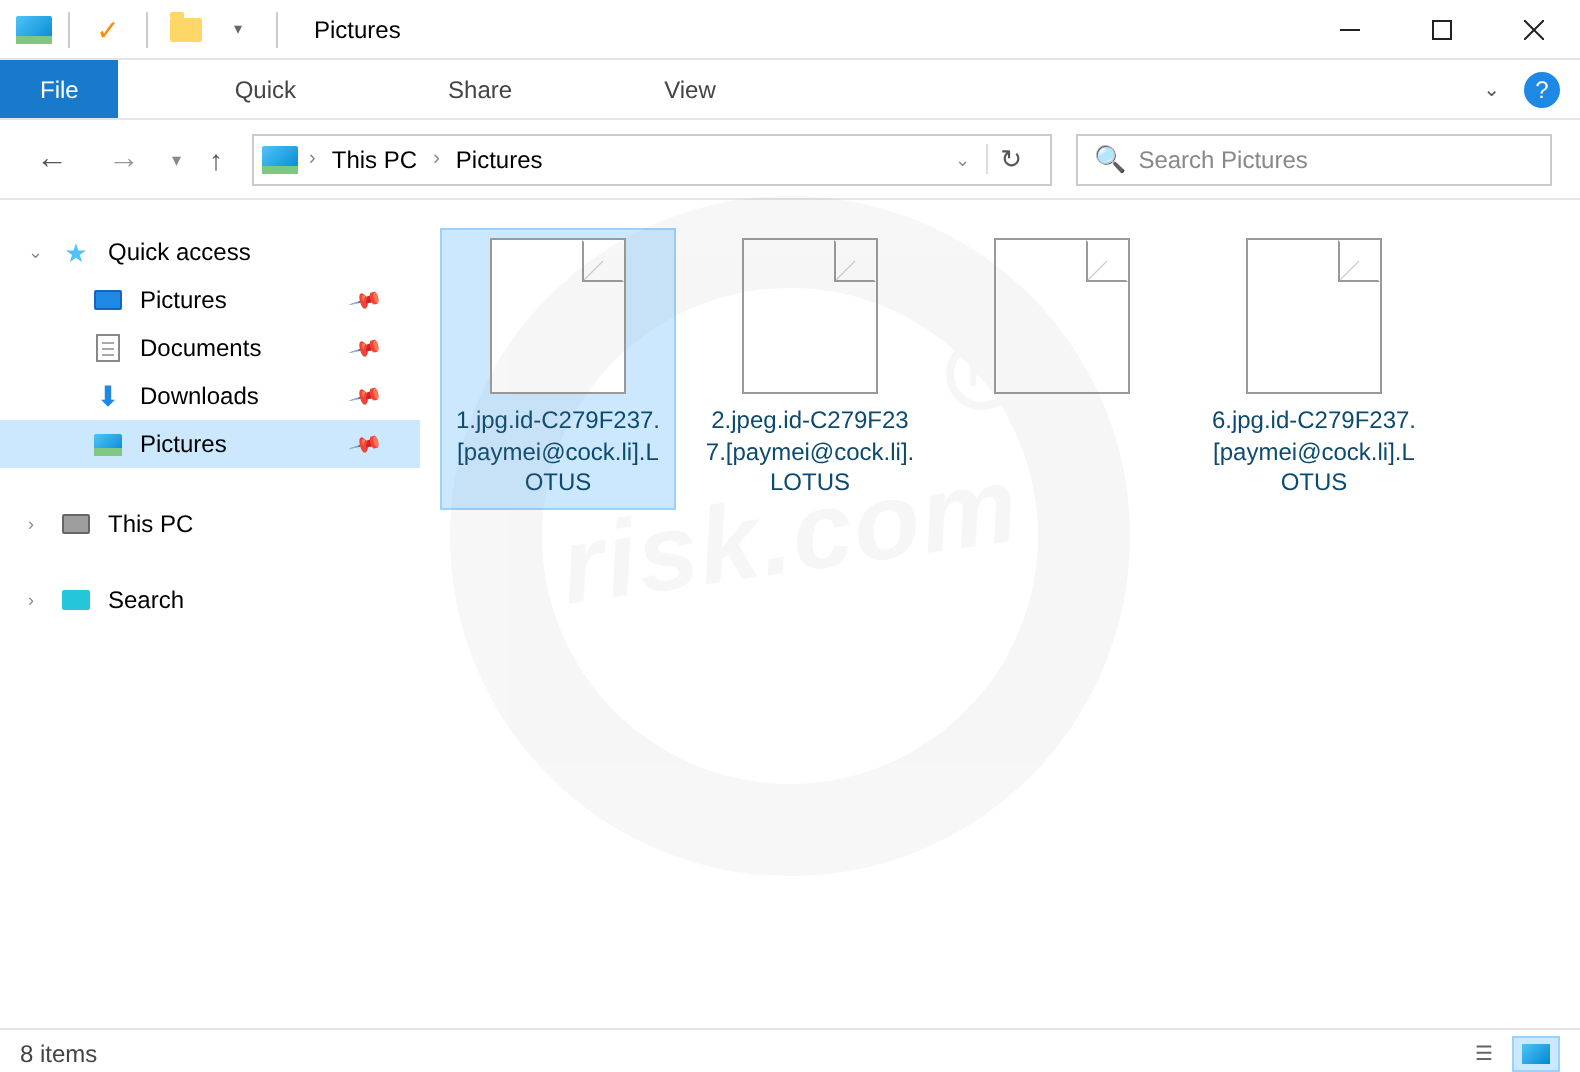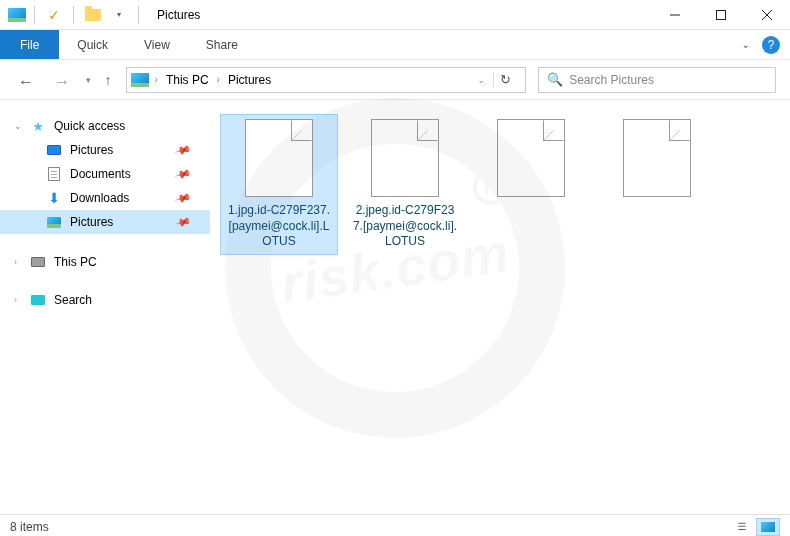--- a/index.html
+++ b/index.html
@@ -14,21 +14,21 @@
 .qat-btn { width: 22px; height: 22px; display: flex; align-items: center; justify-content: center; cursor: pointer; }
 .check-icon { color: #ff8c00; font-size: 14px; }
 .dropdown-arrow { color: #666; font-size: 8px; }
 .folder-mini { width: 16px; height: 12px; background: #ffd766; border-radius: 1px; position: relative; }
 .folder-mini::before { content: ""; position: absolute; top: -3px; left: 0; width: 7px; height: 3px; background: #ffd766; border-radius: 1px 1px 0 0; }
 .title-text { margin-left: 10px; font-size: 12px; color: #000; }
 .win-controls { position: absolute; right: 0; top: 0; display: flex; height: 30px; }
 .win-btn { width: 46px; display: flex; align-items: center; justify-content: center; cursor: pointer; font-size: 14px; color: #222; }
 
 
-.ribbon { height: 30px; display: flex; align-items: stretch; background: #fff; border-bottom: 1px solid #e5e5e5; }
+.ribbon { height: 30px; display: flex; align-items: stretch; background: #fff; border-bottom: 1px solid #e5e5e5; gap: 40px; }
 .file-tab { background: #1979ca; color: #fff; padding: 0 20px; display: flex; align-items: center; font-size: 12px; cursor: pointer; }
 .tab { padding: 0 18px; display: flex; align-items: center; font-size: 12px; color: #444; cursor: pointer; }
 .ribbon-right { margin-left: auto; display: flex; align-items: center; padding-right: 10px; gap: 12px; }
 .caret-btn { color: #555; font-size: 10px; cursor: pointer; }
 .help-btn { width: 18px; height: 18px; border-radius: 50%; background: #1e88e5; color: #fff; display: flex; align-items: center; justify-content: center; font-size: 12px; cursor: pointer; }
 
 
 .navbar { height: 40px; display: flex; align-items: center; padding: 0 14px; gap: 12px; border-bottom: 1px solid #e5e5e5; }
 .nav-arrow { color: #999; font-size: 16px; cursor: pointer; padding: 2px 4px; }
 .nav-arrow.enabled { color: #555; }
@@ -132,22 +132,22 @@
           <line x1="0" y1="0" x2="10" y2="10" stroke="#222" stroke-width="1"></line>
           <line x1="10" y1="0" x2="0" y2="10" stroke="#222" stroke-width="1"></line>
         </svg>
       </div>
   </div>
 </div>
 
 <div class="ribbon">
   <div class="file-tab">File</div>
   <div class="tab">Quick</div>
+  <div class="tab">Share</div>
   <div class="tab">View</div>
-  <div class="tab">Share</div>
   <div class="ribbon-right">
     <span class="caret-btn">⌄</span>
     <span class="help-btn">?</span>
   </div>
 </div>
 
 <div class="navbar">
   <span class="nav-arrow enabled">←</span>
   <span class="nav-arrow">→</span>
   <span class="recent-caret">▾</span>
@@ -235,20 +235,21 @@
     </div>
     <div class="file-item">
       <div class="file-icon"></div>
       <div class="file-label">2.jpeg.id-C279F237.[paymei@cock.li].LOTUS</div>
     </div>
     <div class="file-item">
       <div class="file-icon"></div>
     </div>
     <div class="file-item">
       <div class="file-icon"></div>
+      <div class="file-label">6.jpg.id-C279F237.[paymei@cock.li].LOTUS</div>
     </div>
   </div>
 </div>
 
 <div class="statusbar">
   <span>8 items</span>
   <div class="statusbar-right">
     <div class="view-btn">
         <span class="view-details">☰</span>
       </div>

